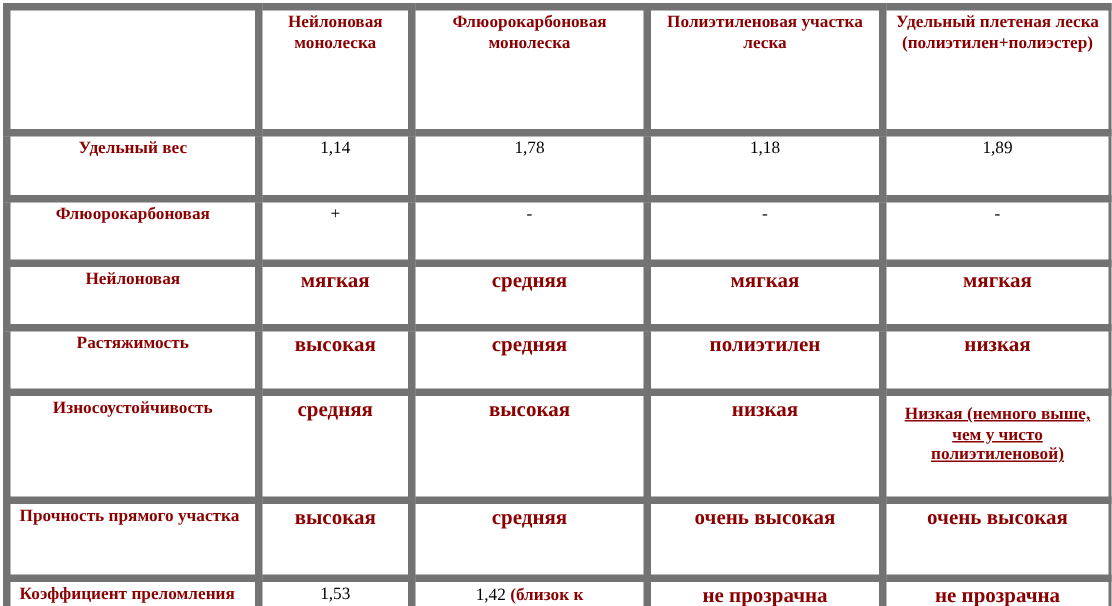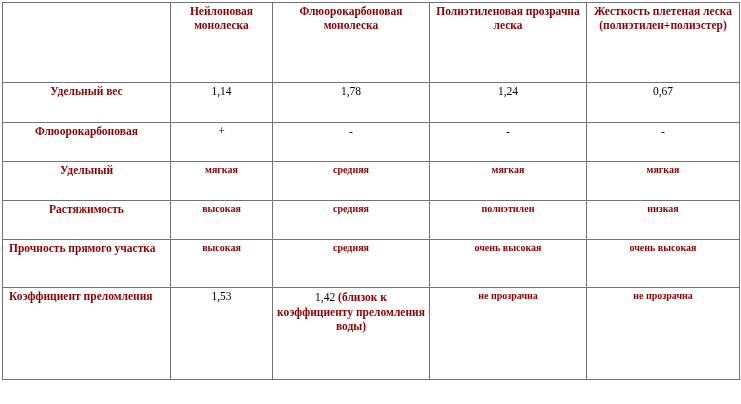--- a/index.html
+++ b/index.html
@@ -20,21 +20,21 @@
     height: 404px;
     background: #ffffff;
   }
   table.comparison {
     border-collapse: collapse;
     table-layout: fixed;
     width: 737px;
     margin: 2px 0 0 2px;
   }
   table.comparison td {
-    border: 1px solid #737373;
+    border: 5px solid #737373;
     vertical-align: top;
     padding: 2px 3px 3px 3px;
     text-align: center;
     font-size: 11.5px;
     line-height: 1.18;
   }
   
   col.c0 { width: 168px; }
   col.c1 { width: 102px; }
   col.c2 { width: 157px; }
@@ -62,21 +62,21 @@
     padding-left: 6px;
   }
   .val {
     font-weight: normal;
     color: #000000;
     font-size: 13px;
     padding-top: 5px;
   }
   .val.bold {
     font-weight: bold;
-    font-size: 10px;
+    font-size: 14px;
   }
   .val.red {
     color: #8b0000;
   }
   .val.tall {
     padding-top: 6px;
   }
   .sub {
     font-weight: bold;
     color: #8b0000;
@@ -108,60 +108,69 @@
       <col class="c1">
       <col class="c2">
       <col class="c3">
       <col class="c4">
     </colgroup>
     <tbody>
       <tr class="r-head">
         <td class="hdr-cell"></td>
         <td class="hdr-cell">Нейлоновая монолеска</td>
         <td class="hdr-cell">Флюорокарбоновая монолеска</td>
-        <td class="hdr-cell">Полиэтиленовая прозрачна леска</td>
+        <td class="hdr-cell">Полиэтиленовая участка леска</td>
         <td class="hdr-cell">
-          <span>Жесткость плетеная леска</span>
+          <span>Удельный плетеная леска</span>
           <br>
           <span class="u">(полиэтилен+полиэстер)</span>
         </td>
       </tr>
 
       <tr class="r-1">
         <td class="rowlabel">Удельный вес</td>
         <td class="val">1,14</td>
         <td class="val">1,78</td>
-        <td class="val">1,24</td>
-        <td class="val">0,67</td>
+        <td class="val">1,18</td>
+        <td class="val">1,89</td>
       </tr>
 
       <tr class="r-2">
         <td class="rowlabel">Флюорокарбоновая</td>
         <td class="val dash">+</td>
         <td class="val dash">-</td>
         <td class="val dash">-</td>
         <td class="val dash">-</td>
       </tr>
 
       <tr class="r-3">
-        <td class="rowlabel">Удельный</td>
+        <td class="rowlabel">Нейлоновая</td>
         <td class="val bold red">мягкая</td>
         <td class="val bold red">средняя</td>
         <td class="val bold red">мягкая</td>
         <td class="val bold red">мягкая</td>
       </tr>
 
       <tr class="r-4">
         <td class="rowlabel">Растяжимость</td>
         <td class="val bold red">высокая</td>
         <td class="val bold red">средняя</td>
         <td class="val bold red">полиэтилен</td>
         <td class="val bold red">низкая</td>
       </tr>
 
+      <tr class="r-5">
+        <td class="rowlabel">Износоустойчивость</td>
+        <td class="val bold red">средняя</td>
+        <td class="val bold red">высокая</td>
+        <td class="val bold red">низкая</td>
+        <td class="sub val tall">
+          <span class="u">Низкая (немного выше, чем у чисто полиэтиленовой)</span>
+        </td>
+      </tr>
 
       <tr class="r-6">
         <td class="rowlabel left">Прочность прямого участка</td>
         <td class="val bold red">высокая</td>
         <td class="val bold red">средняя</td>
         <td class="val bold red">очень высокая</td>
         <td class="val bold red">очень высокая</td>
       </tr>
 
       <tr class="r-7">

